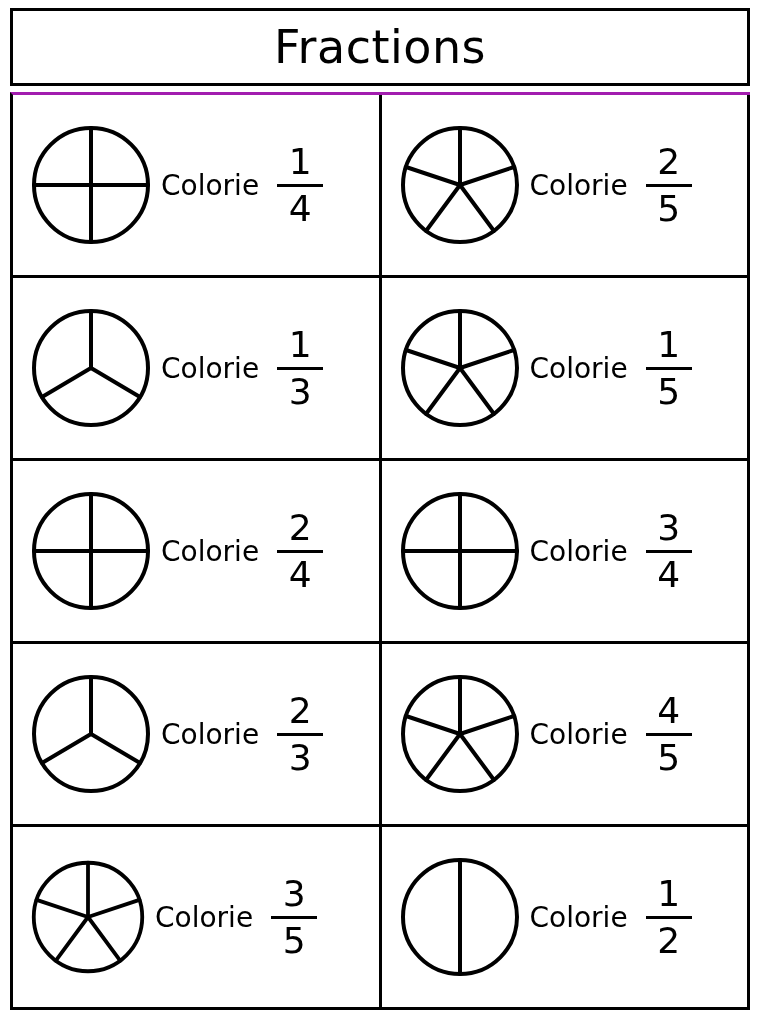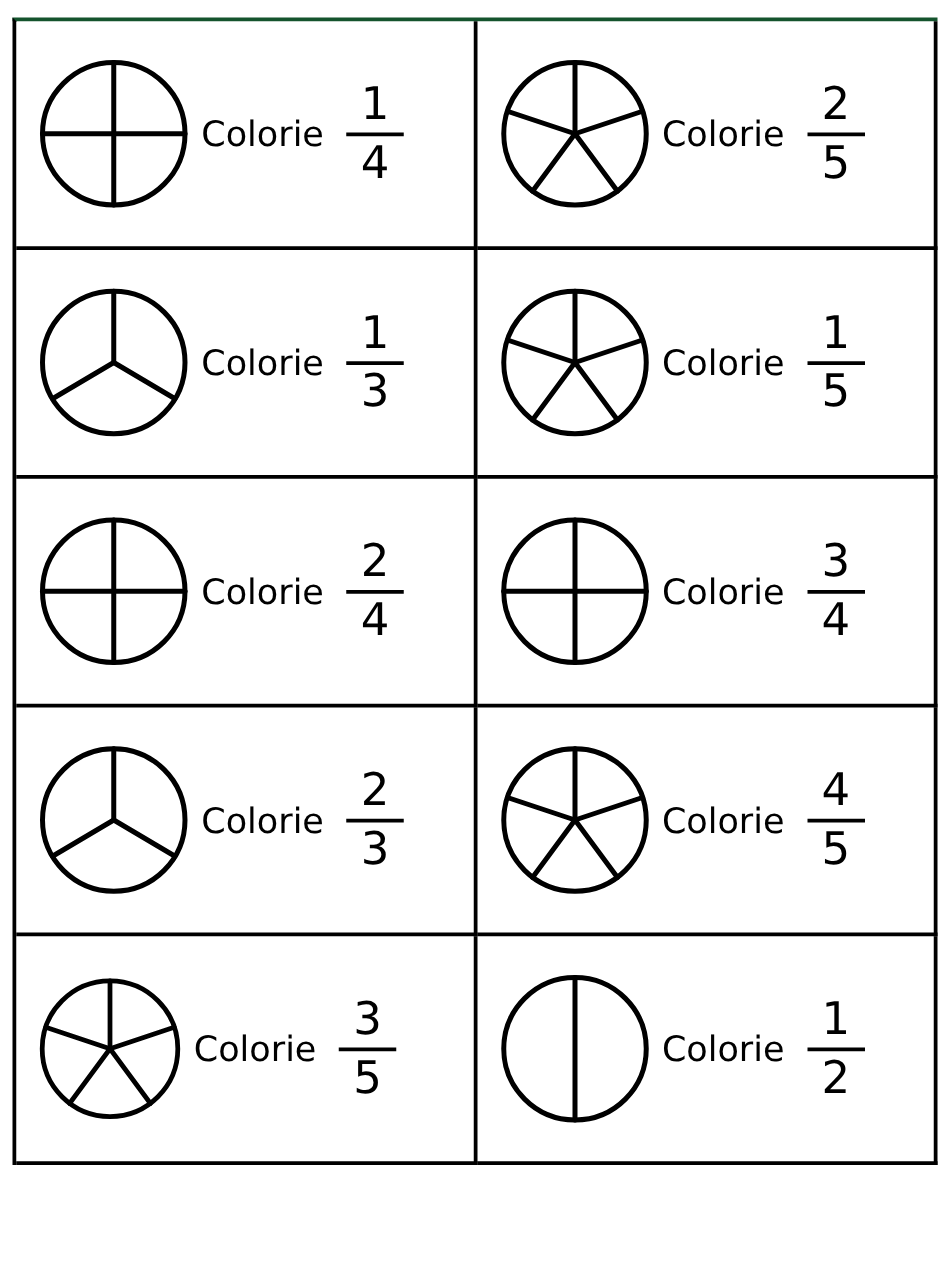--- a/index.html
+++ b/index.html
@@ -31,21 +31,21 @@
   }
   .title-text {
     font-size: 46px;
     letter-spacing: 0.5px;
     font-family: "DejaVu Sans", sans-serif;
     font-weight: 400;
   }
   .grid {
     margin-top: 6px;
     border-left: 3px solid #000;
-    border-top: 3px solid #14532d;
+    border-top: 3px solid #a21caf;
     display: grid;
     grid-template-columns: 1fr 1fr;
     box-sizing: border-box;
   }
   .cell {
     border-right: 3px solid #000;
     border-bottom: 3px solid #000;
     height: 183px;
     box-sizing: border-box;
     display: flex;
@@ -95,20 +95,23 @@
     stroke: #000;
     stroke-width: 4;
     stroke-linecap: round;
   }
 </style>
 </head>
 <body>
 
 <div class="sheet">
 
+  <div class="title-box">
+    <div class="title-text">Fractions</div>
+  </div>
 
   <div class="grid">
 
     <div class="cell">
       <div class="pie-wrap">
         <svg width="124" height="124" viewBox="0 0 124 124">
           <circle class="pie-circle" cx="62" cy="62" r="57"></circle>
           <line class="pie-line" x1="62" y1="5" x2="62" y2="119"></line>
           <line class="pie-line" x1="5" y1="62" x2="119" y2="62"></line>
         </svg>

